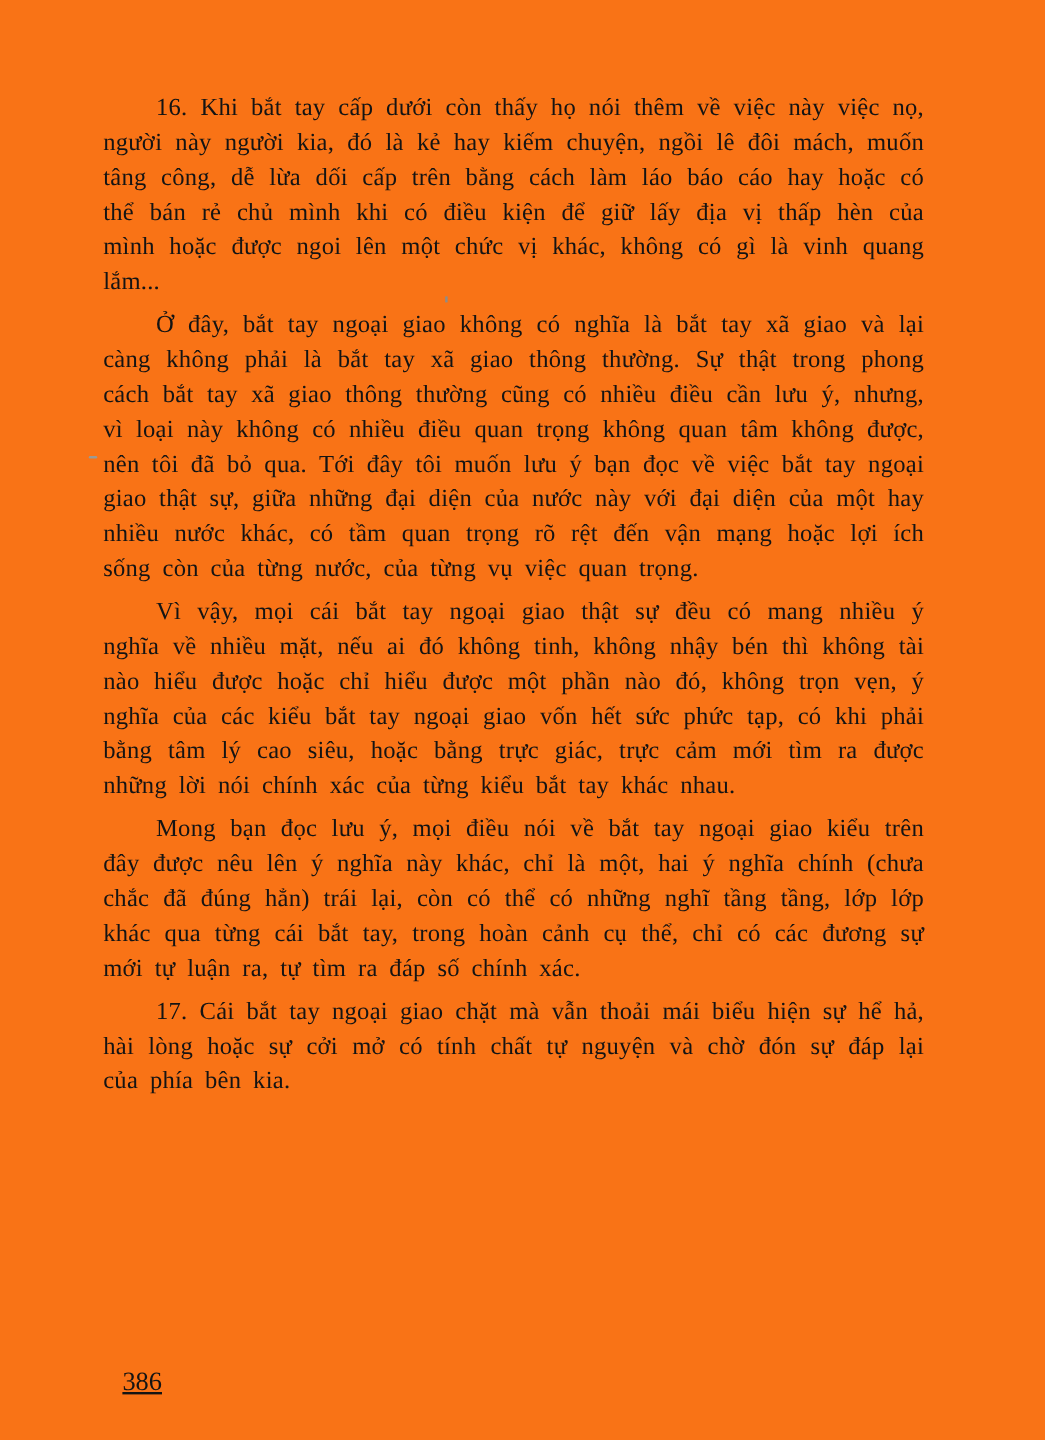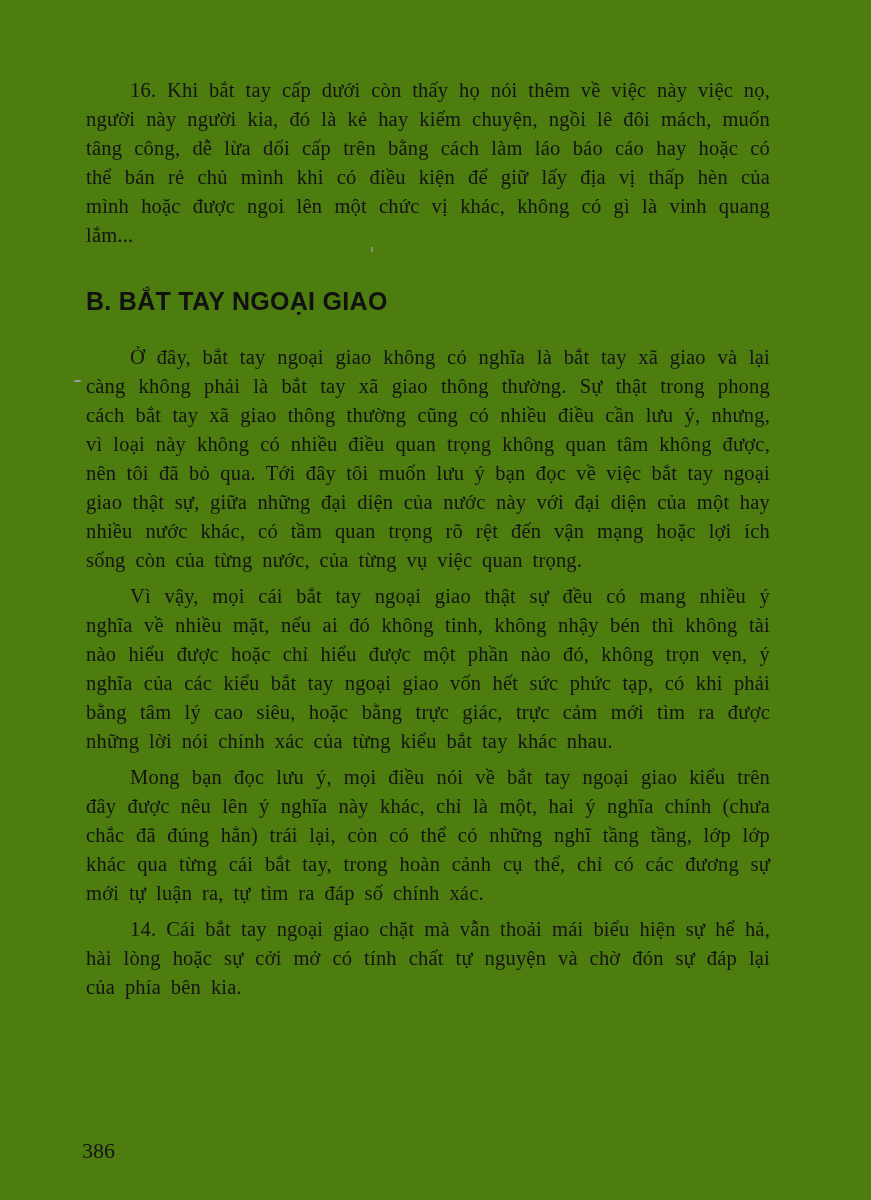--- a/index.html
+++ b/index.html
@@ -5,21 +5,21 @@
   html, body {
     margin: 0;
     padding: 0;
     background: #e8e8e6;
   }
   .page {
     position: relative;
     width: 871px;
     height: 1200px;
     margin: 0 auto;
-    background: #4d7c0f;
+    background: #f97316;
     overflow: hidden;
     box-sizing: border-box;
     padding: 76px 101px 0 86px;
     font-family: "Liberation Serif", "DejaVu Serif", serif;
     color: #141414;
   }
   .body-text p {
     margin: 0 0 7px 0;
     font-size: 20.5px;
     line-height: 29px;
@@ -33,25 +33,26 @@
     font-family: "Liberation Sans", "DejaVu Sans", sans-serif;
     font-weight: 700;
     font-size: 25px;
     letter-spacing: 0.3px;
     margin: 37px 0 27px 0;
     text-indent: 0;
     color: #111;
   }
   .page-number {
     position: absolute;
-    left: 82px;
+    left: 102px;
     bottom: 36px;
     font-size: 22px;
     font-family: "Liberation Serif", "DejaVu Serif", serif;
     color: #141414;
+    text-decoration: underline;
   }
   
   .scan-mark-1 {
     position: absolute;
     left: 74px; top: 380px;
     width: 7px; height: 2px;
     background: #9a9a96;
     border-radius: 1px;
   }
   .scan-mark-2 {
@@ -60,24 +61,23 @@
     width: 2px; height: 5px;
     background: #8d8d89;
   }
 </style>
 </head>
 <body>
 
 <div class="page">
   <div class="body-text">
     <p>16. Khi bắt tay cấp dưới còn thấy họ nói thêm về việc này việc nọ, người này người kia, đó là kẻ hay kiếm chuyện, ngồi lê đôi mách, muốn tâng công, dễ lừa dối cấp trên bằng cách làm láo báo cáo hay hoặc có thể bán rẻ chủ mình khi có điều kiện để giữ lấy địa vị thấp hèn của mình hoặc được ngoi lên một chức vị khác, không có gì là vinh quang lắm...</p>
-    <h2 class="section-heading">B. BẮT TAY NGOẠI GIAO</h2>
     <p>Ở đây, bắt tay ngoại giao không có nghĩa là bắt tay xã giao và lại càng không phải là bắt tay xã giao thông thường. Sự thật trong phong cách bắt tay xã giao thông thường cũng có nhiều điều cần lưu ý, nhưng, vì loại này không có nhiều điều quan trọng không quan tâm không được, nên tôi đã bỏ qua. Tới đây tôi muốn lưu ý bạn đọc về việc bắt tay ngoại giao thật sự, giữa những đại diện của nước này với đại diện của một hay nhiều nước khác, có tầm quan trọng rõ rệt đến vận mạng hoặc lợi ích sống còn của từng nước, của từng vụ việc quan trọng.</p>
     <p>Vì vậy, mọi cái bắt tay ngoại giao thật sự đều có mang nhiều ý nghĩa về nhiều mặt, nếu ai đó không tinh, không nhậy bén thì không tài nào hiểu được hoặc chỉ hiểu được một phần nào đó, không trọn vẹn, ý nghĩa của các kiểu bắt tay ngoại giao vốn hết sức phức tạp, có khi phải bằng tâm lý cao siêu, hoặc bằng trực giác, trực cảm mới tìm ra được những lời nói chính xác của từng kiểu bắt tay khác nhau.</p>
     <p>Mong bạn đọc lưu ý, mọi điều nói về bắt tay ngoại giao kiểu trên đây được nêu lên ý nghĩa này khác, chỉ là một, hai ý nghĩa chính (chưa chắc đã đúng hẳn) trái lại, còn có thể có những nghĩ tầng tầng, lớp lớp khác qua từng cái bắt tay, trong hoàn cảnh cụ thể, chỉ có các đương sự mới tự luận ra, tự tìm ra đáp số chính xác.</p>
-    <p>14. Cái bắt tay ngoại giao chặt mà vẫn thoải mái biểu hiện sự hể hả, hài lòng hoặc sự cởi mở có tính chất tự nguyện và chờ đón sự đáp lại của phía bên kia.</p>
+    <p>17. Cái bắt tay ngoại giao chặt mà vẫn thoải mái biểu hiện sự hể hả, hài lòng hoặc sự cởi mở có tính chất tự nguyện và chờ đón sự đáp lại của phía bên kia.</p>
   </div>
 
   <div class="scan-mark-1"></div>
   <div class="scan-mark-2"></div>
 
   <div class="page-number">386</div>
 </div>
 
 </body></html>

